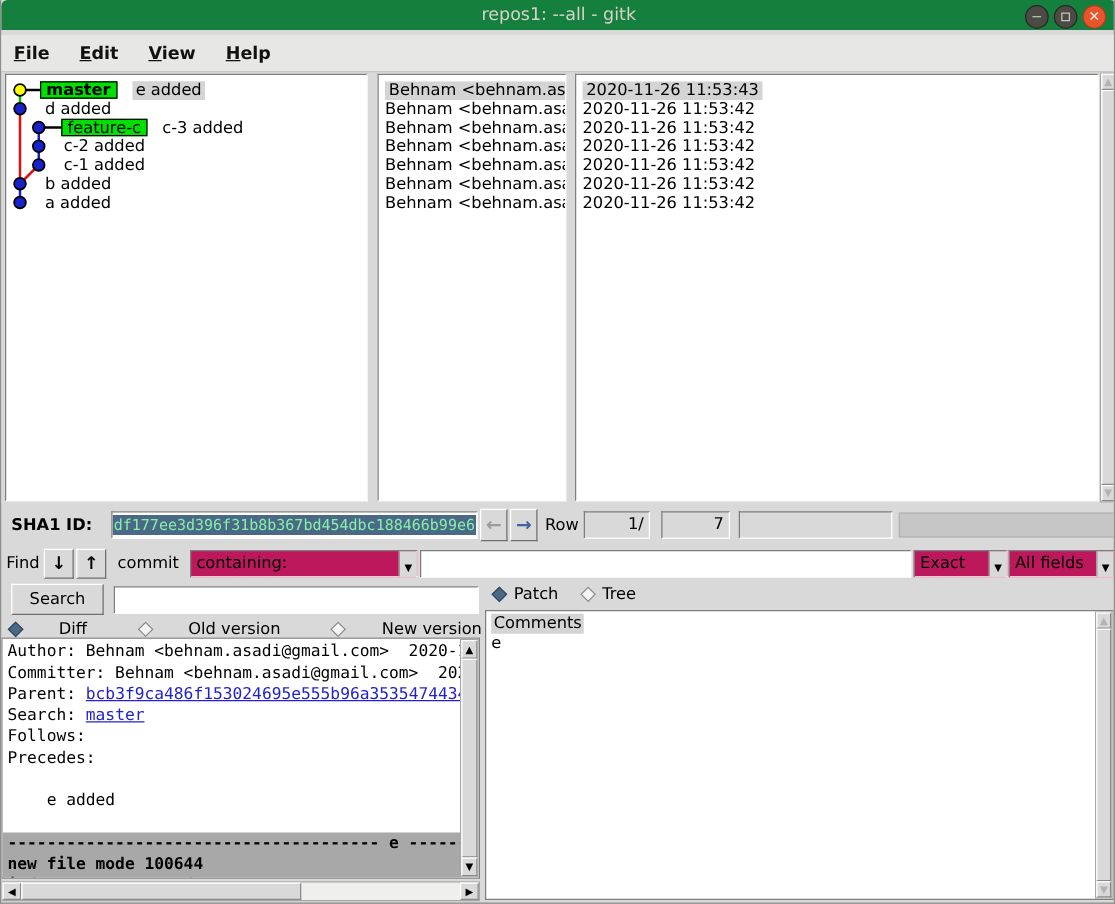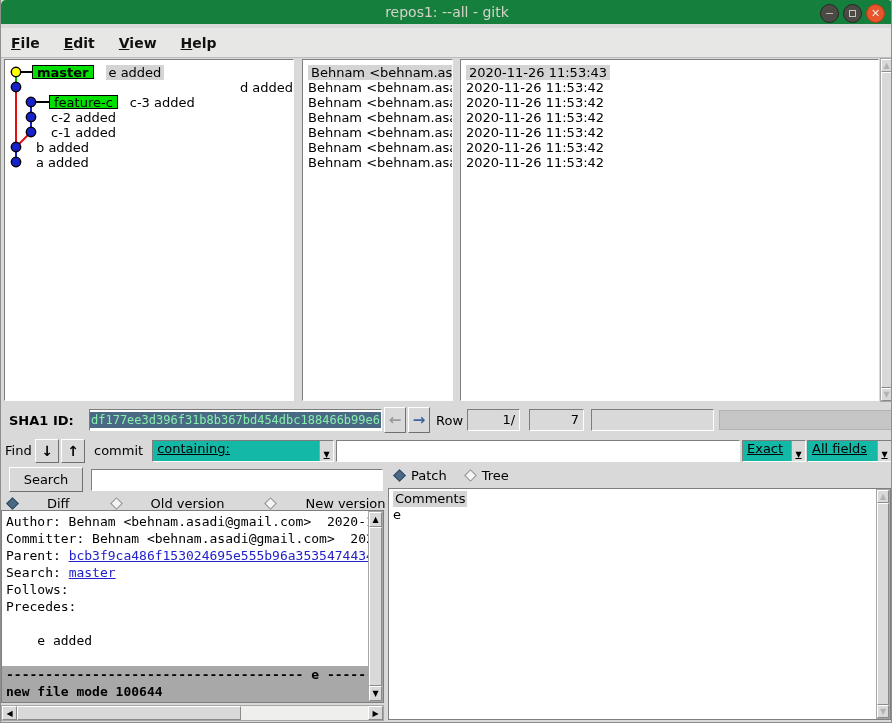--- a/index.html
+++ b/index.html
@@ -61,22 +61,22 @@
   .nav-btn{ width:22px; height:26px; font-size:15px; font-weight:bold; }
   .nav-left{ margin-left:2px; color:#9a9a9a; }
   .nav-right{ margin-left:2px; color:#3c64a0; }
   .num-field{ height:22px; background:#d9d9d9; border:1px solid #7d7d7d; border-bottom-color:#fff; border-right-color:#fff;
               font-size:13px; line-height:20px; text-align:right; padding-right:4px; }
   .flat-gauge{ height:20px; background:#c6c6c6; border:1px solid #b2b2b2; }
 
   
   .find-bar{ position:absolute; left:0; top:437px; width:892px; height:27px; display:flex; align-items:center; padding-left:4px; }
   .arrow-btn{ width:24px; height:24px; font-size:14px; font-weight:bold; color:#000; }
-  .combo{ height:22px; background:#14b8a6; border:1px solid #7d7d7d; border-bottom-color:#fff; border-right-color:#fff;
-          display:flex; align-items:flex-start; font-size:13px;text-decoration:underline; }
+  .combo{ height:22px; background:#be185d; border:1px solid #7d7d7d; border-bottom-color:#fff; border-right-color:#fff;
+          display:flex; align-items:center; font-size:13px; }
   .combo .cval{ flex:1; padding-left:4px; white-space:nowrap; overflow:hidden; }
   .combo .carr{ width:14px; height:100%; background:#d9d9d9; border-left:1px solid #9a9a9a;
                 display:flex; align-items:flex-end; justify-content:center; font-size:8px; color:#000; padding-bottom:2px; }
 
   
   .bottom{ position:absolute; left:0; top:464px; width:892px; height:259px; }
   .search-btn{ position:absolute; left:8px; top:3px; width:74px; height:25px; font-size:13px; }
   .search-entry{ position:absolute; left:90px; top:5px; width:292px; }
   .radio-row{ position:absolute; display:flex; align-items:center; font-size:13px; }
   .radios-left{ left:4px; top:32px; width:378px;gap:23px; }
@@ -147,21 +147,21 @@
         <line x1="11" y1="87" x2="11" y2="102" stroke="#1822cc" stroke-width="2"></line>
         <circle cx="11" cy="12" r="4.7" fill="#ffff00" stroke="#000" stroke-width="1.4"></circle>
         <circle cx="11" cy="27" r="4.7" fill="#1822cc" stroke="#000" stroke-width="1.4"></circle>
         <circle cx="26" cy="42" r="4.7" fill="#1822cc" stroke="#000" stroke-width="1.4"></circle>
         <circle cx="26" cy="57" r="4.7" fill="#1822cc" stroke="#000" stroke-width="1.4"></circle>
         <circle cx="26" cy="72" r="4.7" fill="#1822cc" stroke="#000" stroke-width="1.4"></circle>
         <circle cx="11" cy="87" r="4.7" fill="#1822cc" stroke="#000" stroke-width="1.4"></circle>
         <circle cx="11" cy="102" r="4.7" fill="#1822cc" stroke="#000" stroke-width="1.4"></circle>
       </svg>
       <div class="g-row" style="top:5px;"><span class="branch-label" style="margin-left:27px;">master</span><span class="subject hl" style="margin-left:12px;">e added</span></div>
-      <div class="g-row" style="top:20px;text-align:right;"><span class="subject" style="margin-left:31px;">d added</span></div>
+      <div class="g-row" style="top:20px;"><span class="subject" style="margin-left:31px;">d added</span></div>
       <div class="g-row" style="top:35px;"><span class="branch-label plain" style="margin-left:44px;">feature-c</span><span class="subject" style="margin-left:12px;">c-3 added</span></div>
       <div class="g-row" style="top:50px;"><span class="subject" style="margin-left:46px;">c-2 added</span></div>
       <div class="g-row" style="top:65px;"><span class="subject" style="margin-left:46px;">c-1 added</span></div>
       <div class="g-row" style="top:80px;"><span class="subject" style="margin-left:31px;">b added</span></div>
       <div class="g-row" style="top:95px;"><span class="subject" style="margin-left:31px;">a added</span></div>
     </div>
 
     <div class="pane author-pane">
       <div class="lrows">
         <div class="lr"><span class="sel">Behnam &lt;behnam.asadi@gmail.com&gt;</span></div>
@@ -216,21 +216,21 @@
       </div>
     <div class="tkbtn arrow-btn" style="margin-left:2px;">
         <span>↑</span>
       </div>
     <span class="lbl" style="margin-left:9px;">commit</span>
     <div class="combo" style="width:182px; margin-left:9px;">
       <span class="cval">containing:</span>
       <span class="carr">▼</span>
     </div>
     <div class="entry" style="flex:1; margin-left:2px;"></div>
-    <div class="combo" style="width:64px; margin-left:2px;">
+    <div class="combo" style="width:75px; margin-left:2px;">
       <span class="cval">Exact</span>
       <span class="carr">▼</span>
     </div>
     <div class="combo" style="width:85px; margin-left:1px; margin-right:1px;">
       <span class="cval">All fields</span>
       <span class="carr">▼</span>
     </div>
   </div>
 
   <div class="bottom">

